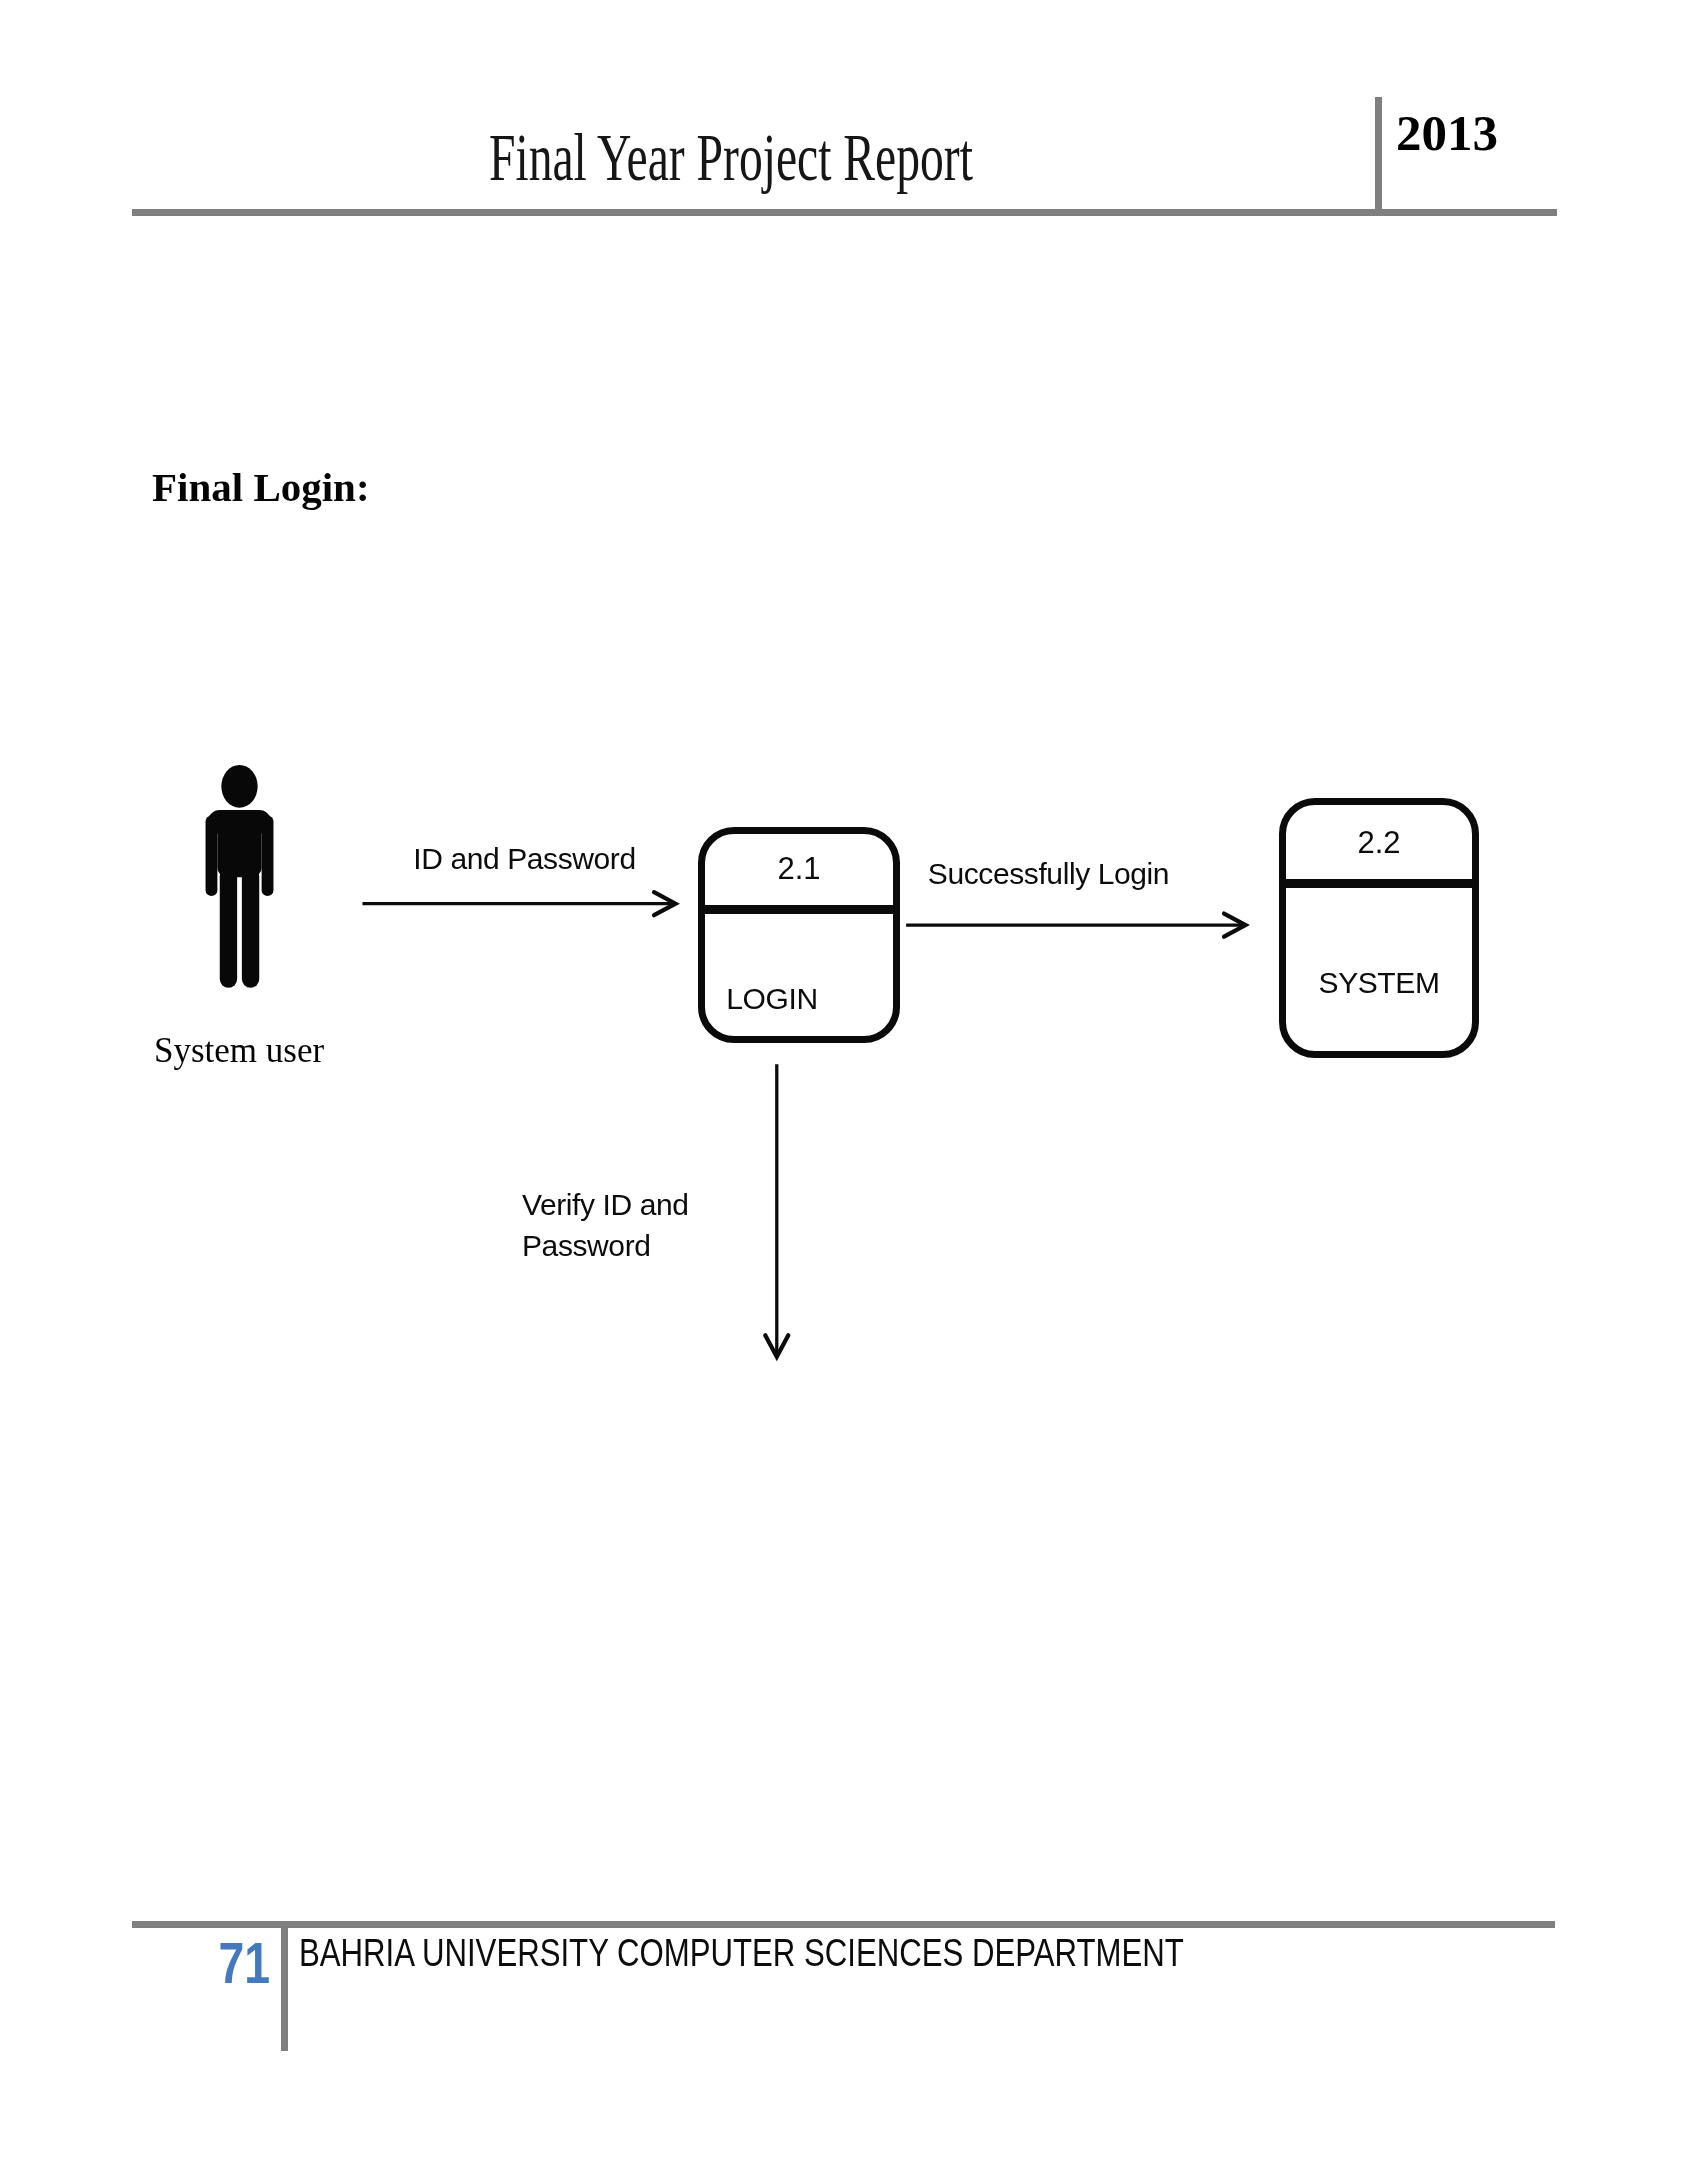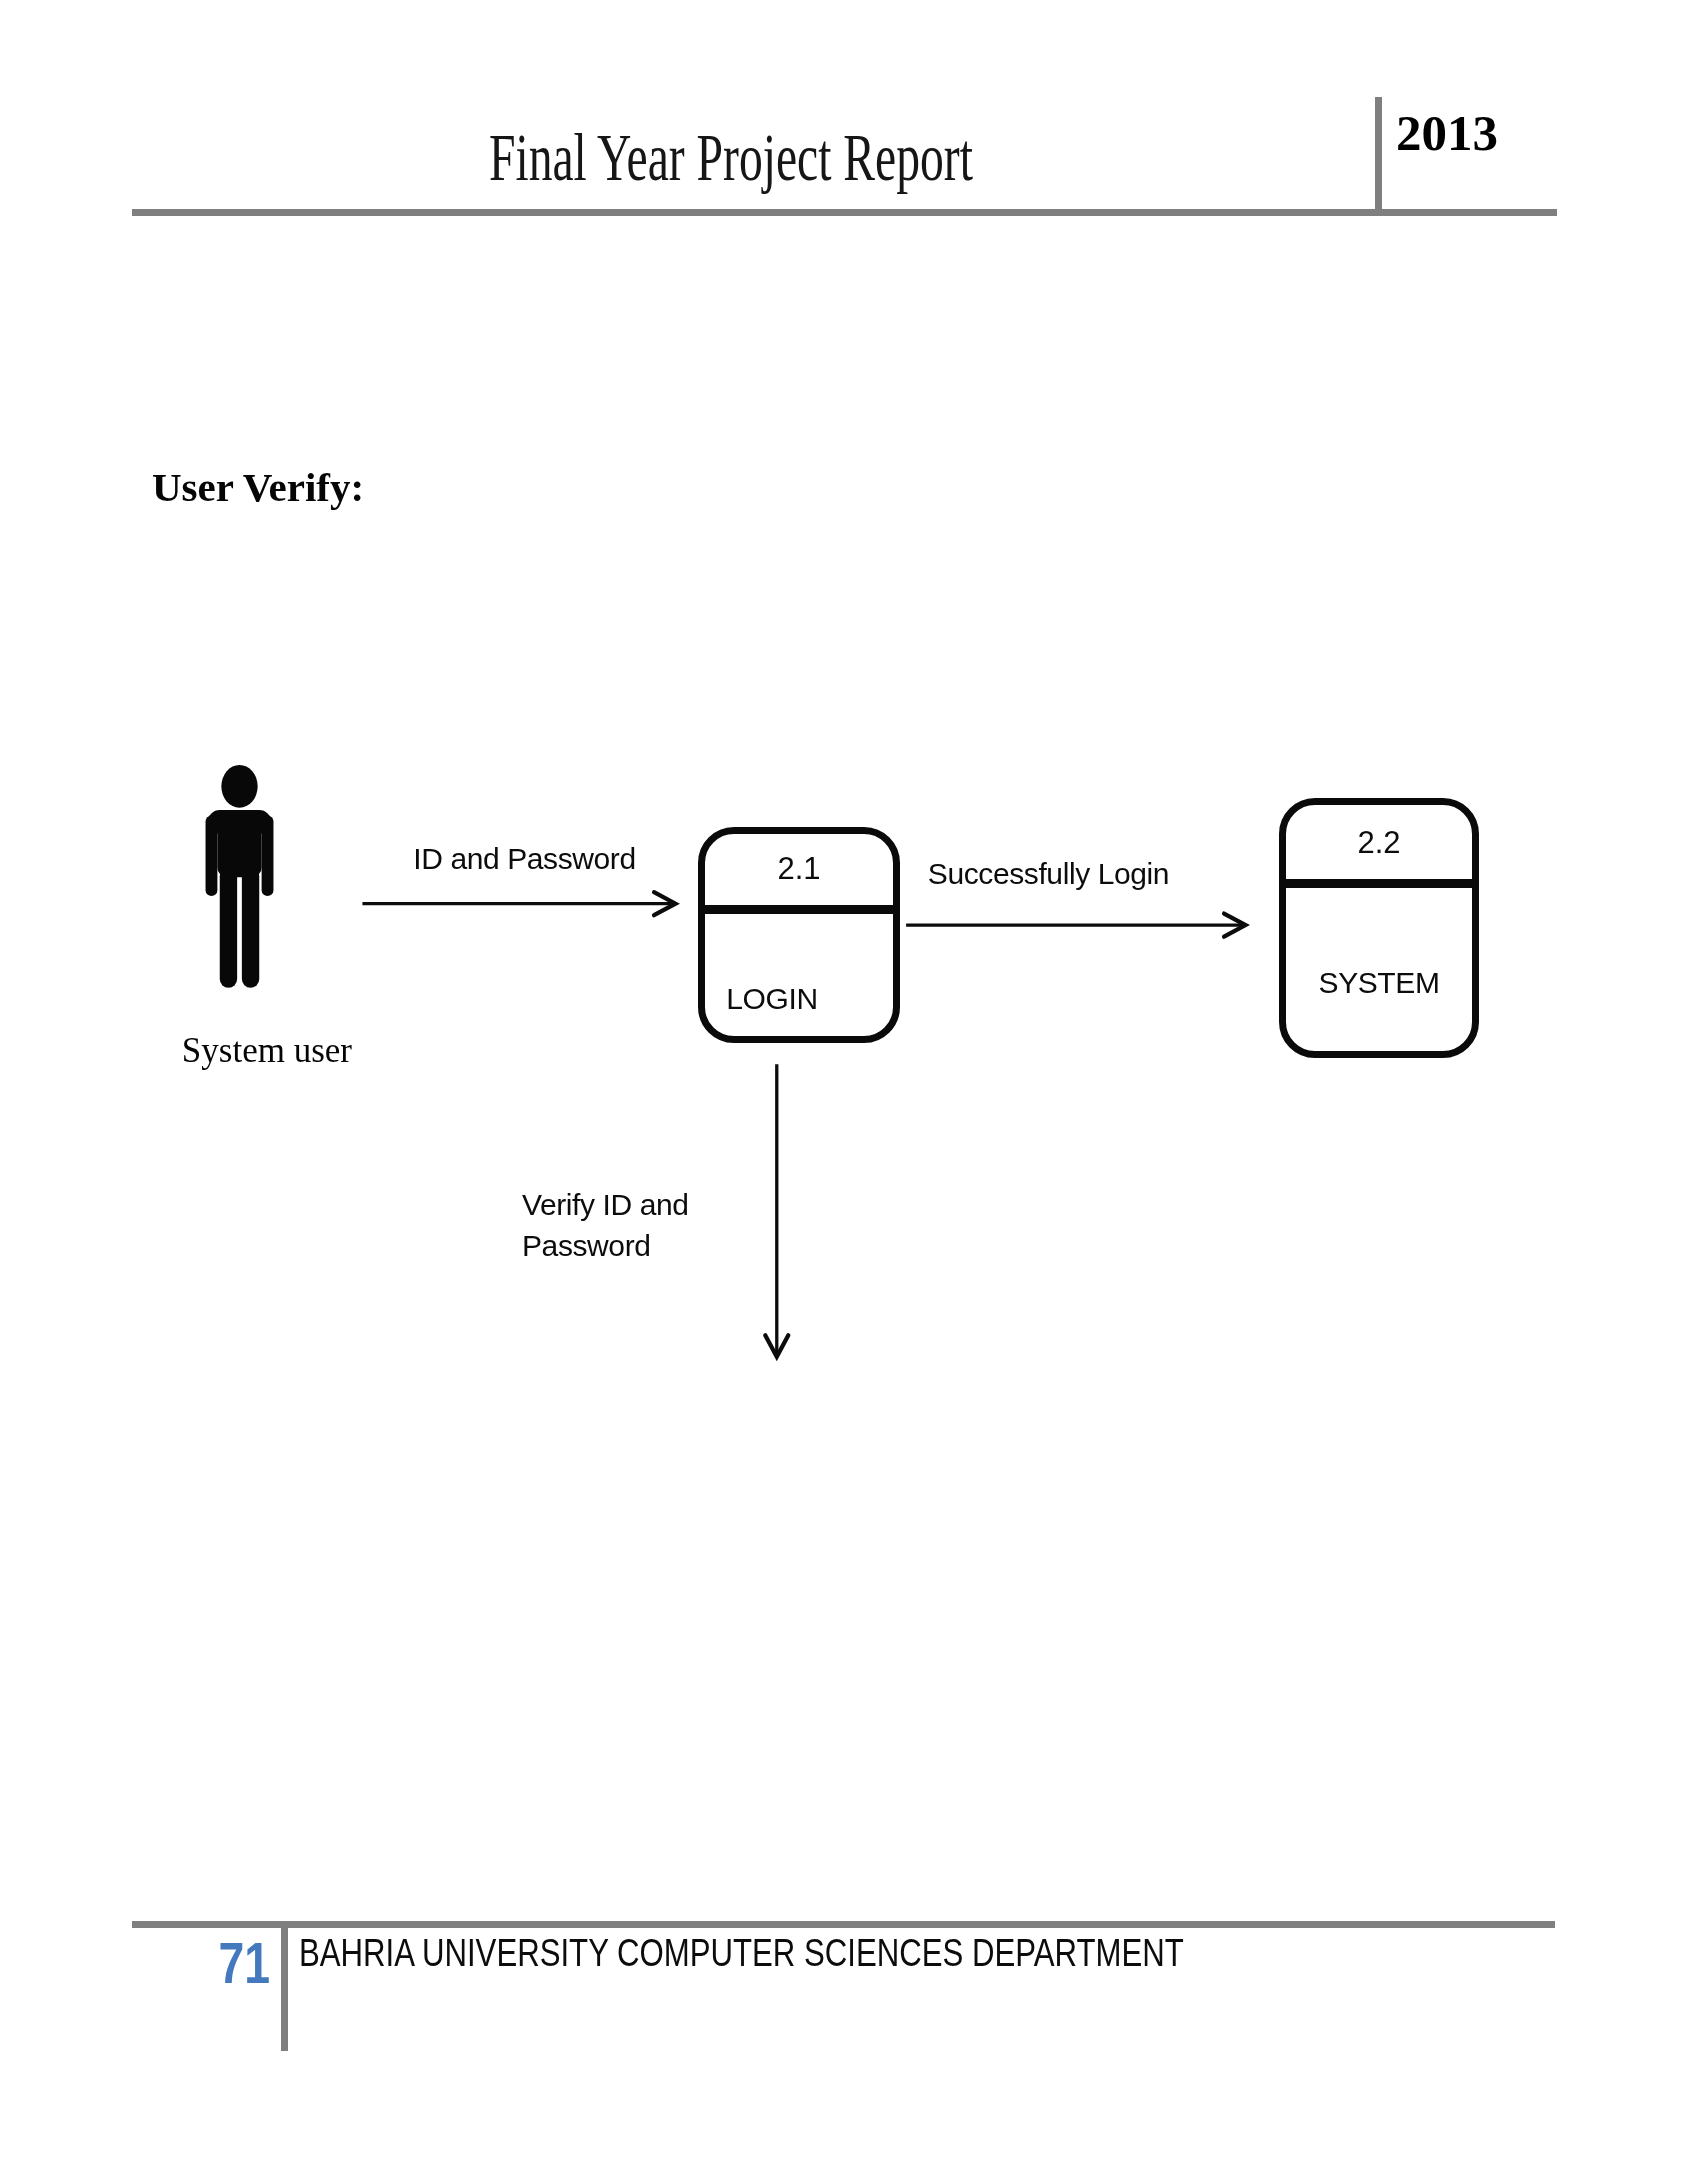--- a/index.html
+++ b/index.html
@@ -37,21 +37,21 @@
   .section-heading{
     position:absolute;left:152px;top:463px;
     font-family:"Liberation Serif","DejaVu Serif",serif;
     font-weight:bold;font-size:41px;color:#050505;
     white-space:nowrap;
   }
   
   .diagram-svg{position:absolute;left:0;top:0;width:1687px;height:2183px;pointer-events:none;}
   .person-svg{position:absolute;left:200px;top:765px;width:79px;height:229px;}
   .actor-label{
-    position:absolute;left:154px;top:1031px;width:198px;text-align:right;
+    position:absolute;left:154px;top:1031px;width:198px;text-align:left;
     font-family:"Liberation Serif","DejaVu Serif",serif;
     font-size:35px;color:#050505;white-space:nowrap;
   }
   .dlabel{
     position:absolute;
     font-size:30px;letter-spacing:-0.4px;color:#0c0c0c;
     line-height:1.35;white-space:nowrap;
   }
   .lbl-id-password{left:363px;top:839px;width:323px;text-align:center;}
   .lbl-success{left:925px;top:854px;width:247px;text-align:center;}
@@ -113,21 +113,21 @@
 </head>
 <body>
 
 <div class="page">
 
   <div class="title">Final Year Project Report</div>
   <div class="header-vline"></div>
   <div class="header-year">2013</div>
   <div class="header-rule"></div>
 
-  <div class="section-heading">User Verify:</div>
+  <div class="section-heading">Final Login:</div>
 
   <svg class="person-svg" viewBox="0 0 100 290" aria-hidden="true">
     <g fill="#080808">
       <ellipse cx="50" cy="27" rx="23" ry="27"></ellipse>
       <rect x="10" y="57" width="80" height="30" rx="15"></rect>
       <rect x="22" y="60" width="56" height="82" rx="12"></rect>
       <rect x="7" y="64" width="15" height="102" rx="7.5"></rect>
       <rect x="78" y="64" width="15" height="102" rx="7.5"></rect>
       <rect x="25" y="130" width="22" height="152" rx="11"></rect>
       <rect x="53" y="130" width="22" height="152" rx="11"></rect>

